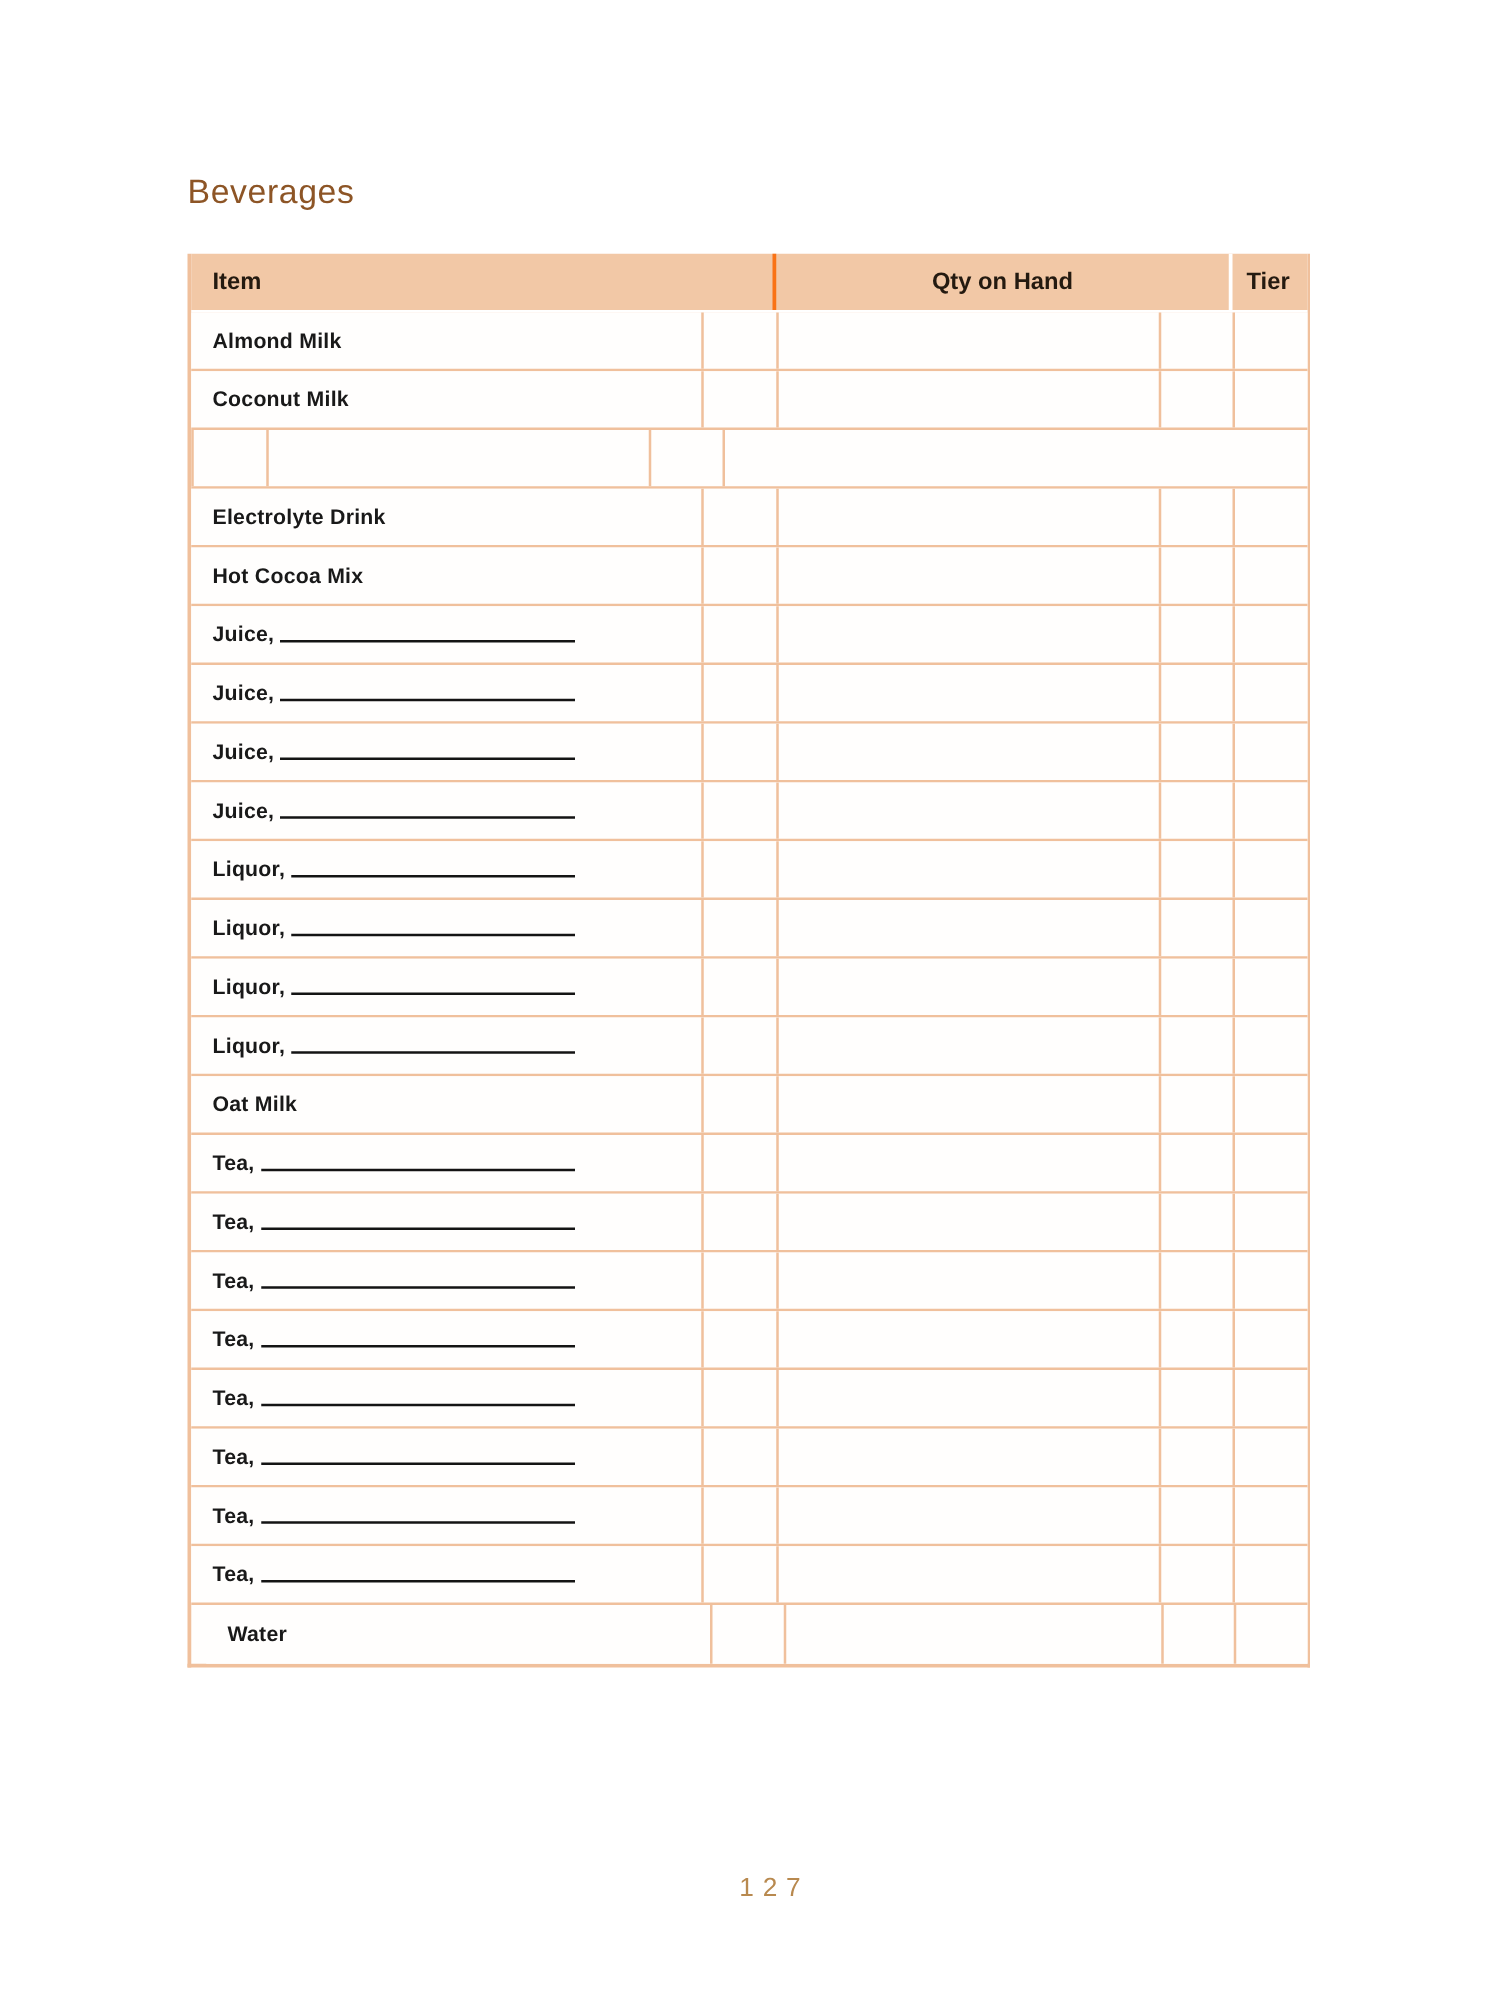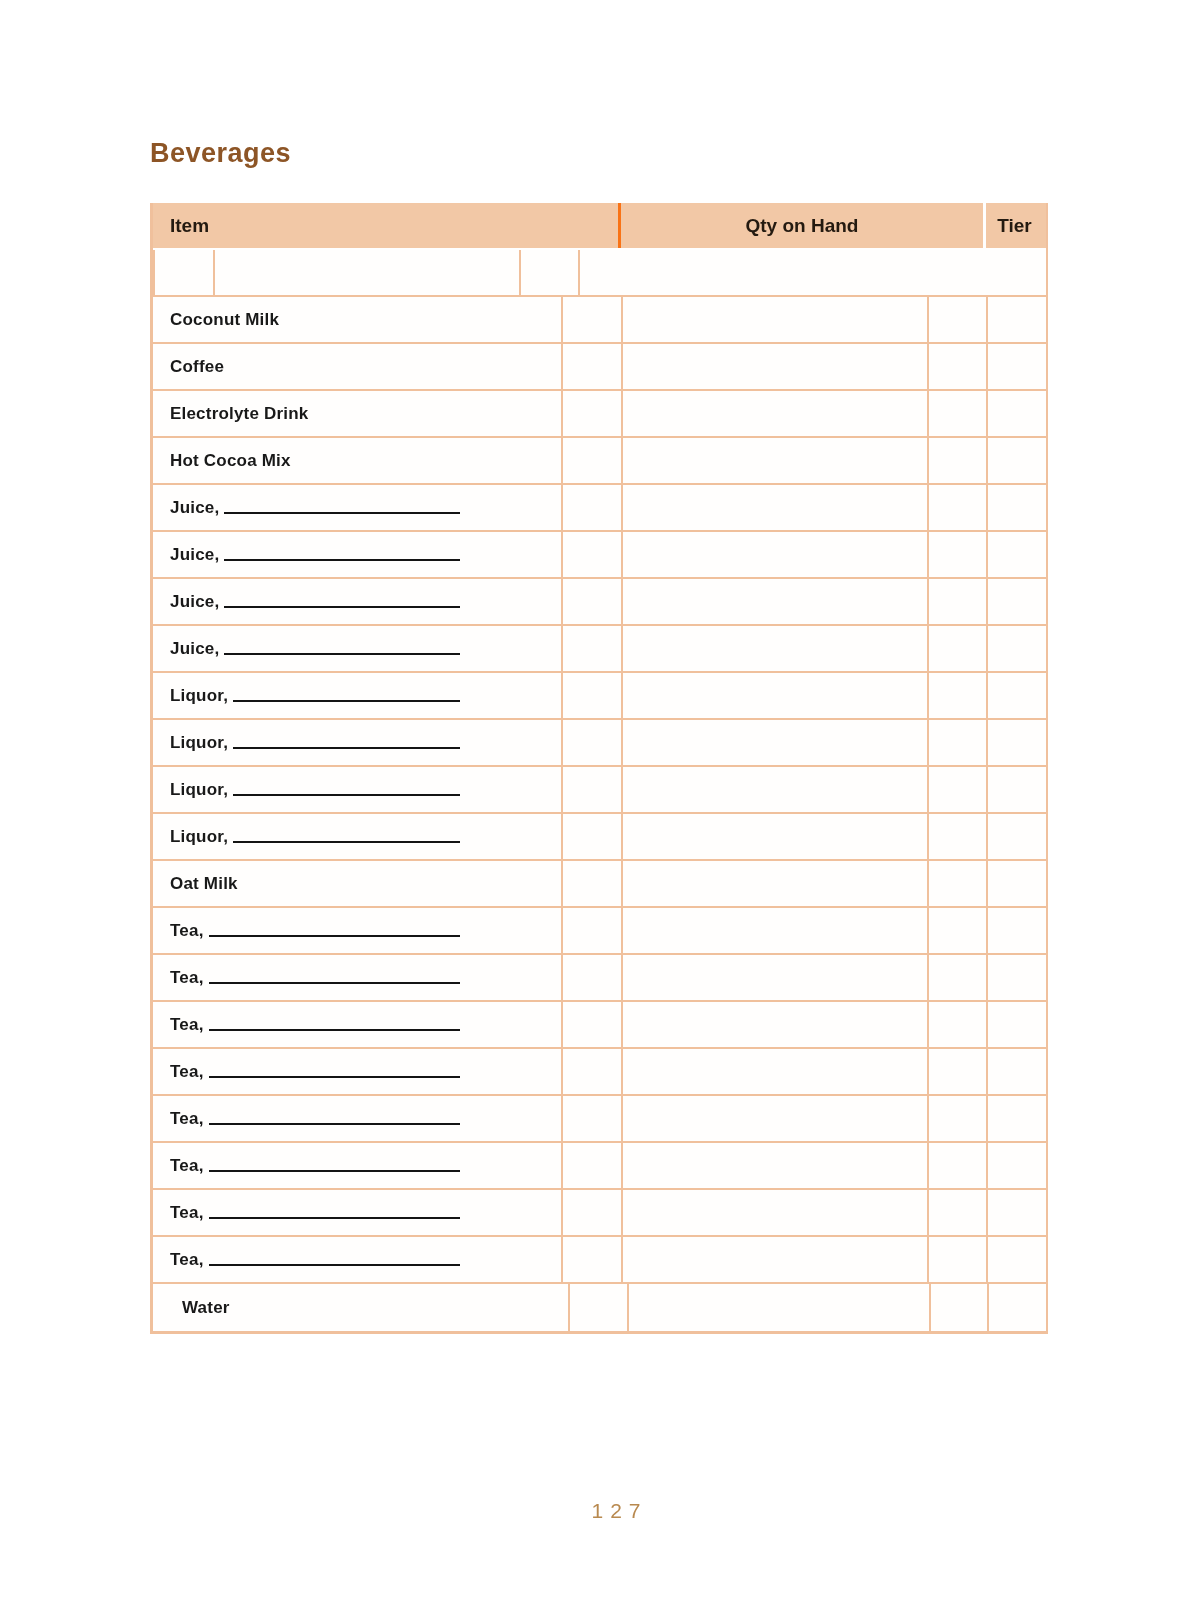--- a/index.html
+++ b/index.html
@@ -15,21 +15,21 @@
   body{
     width:1200px;height:1600px;
     font-family:"Liberation Sans","DejaVu Sans",sans-serif;
     position:relative;
   }
   .page{
     position:relative;width:1200px;height:1600px;background:#ffffff;overflow:hidden;
   }
   .doc-title{
     position:absolute;left:150px;top:138px;
-    font-size:27px;font-weight:bold;letter-spacing:.5px;
+    font-size:27px;font-weight:normal;letter-spacing:.5px;
     color:var(--title);
   }
   .inv-table{
     position:absolute;left:150px;top:203px;width:898px;
     border-right:2px solid var(--grid-line);
     border-left:3px solid var(--grid-line);
     border-bottom:3px solid var(--grid-line);
     background:#fffefd;
   }
   .header-row{
@@ -79,46 +79,46 @@
   <div class="doc-title">Beverages</div>
 
   <div class="inv-table">
     <div class="header-row">
       <div class="hcell h-item">Item</div>
       <div class="hcell h-qty">Qty on Hand</div>
       <div class="hcell h-tier">Tier</div>
     </div>
     <div id="rows">
   <div class="row">
+    <div class="cell c-item">
+      <div class="item-wrap">
+        <span class="item-label">Almond Milk</span>
+
+      </div>
+    </div>
     <div class="cell c-n1"></div>
     <div class="cell c-qty"></div>
     <div class="cell c-n2"></div>
     <div class="cell c-tier"></div>
   </div>
 
   <div class="row">
     <div class="cell c-item">
       <div class="item-wrap">
         <span class="item-label">Coconut Milk</span>
 
       </div>
     </div>
     <div class="cell c-n1"></div>
     <div class="cell c-qty"></div>
     <div class="cell c-n2"></div>
     <div class="cell c-tier"></div>
   </div>
 
   <div class="row">
-    <div class="cell c-item">
-      <div class="item-wrap">
-        <span class="item-label">Coffee</span>
-
-      </div>
-    </div>
     <div class="cell c-n1"></div>
     <div class="cell c-qty"></div>
     <div class="cell c-n2"></div>
     <div class="cell c-tier"></div>
   </div>
 
   <div class="row">
     <div class="cell c-item">
       <div class="item-wrap">
         <span class="item-label">Electrolyte Drink</span>

